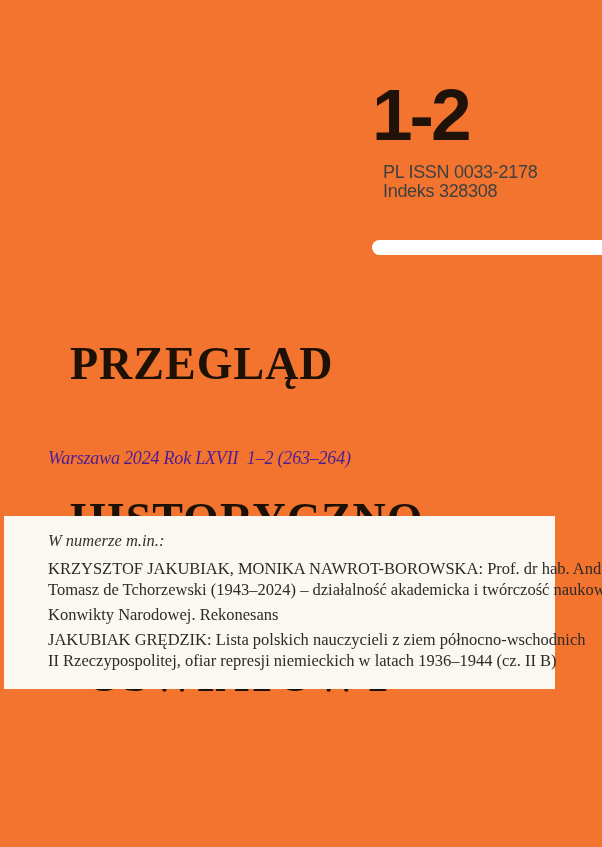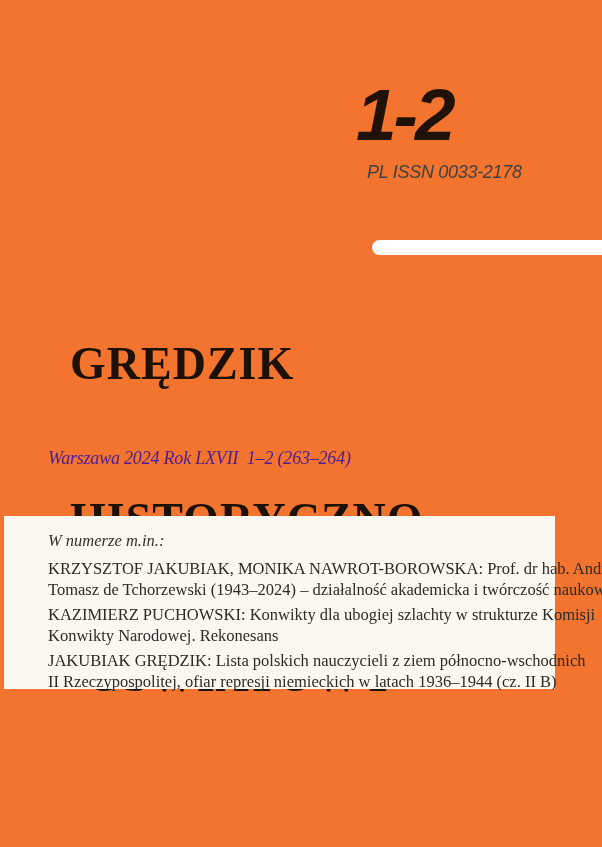--- a/index.html
+++ b/index.html
@@ -10,24 +10,23 @@
   }
   .page {
     position: relative;
     width: 602px; height: 847px;
     background: #F2742E;
     overflow: hidden;
   }
   
   .issue-block {
     position: absolute;
-    left: 356px; top: 78px;
+    left: 372px; top: 78px;
     color: #201208;
     font-family: "Liberation Sans", sans-serif;
-    font-style: italic;
   }
   .issue-number {
     font-size: 73px;
     font-weight: 700;
     line-height: 1;
     letter-spacing: -3px;
     color: #201208;
   }
   .issue-meta {
     margin-top: 12px;
@@ -94,43 +93,43 @@
 </style>
 </head>
 <body>
 
 <div class="page">
 
   <div class="issue-block">
     <div class="issue-number">1-2</div>
     <div class="issue-meta">
       <div>PL ISSN 0033-2178</div>
+      <div>Indeks 328308</div>
     </div>
   </div>
 
   <div class="deco-bar"></div>
 
   <div class="journal-title">
-    <div>GRĘDZIK</div>
+    <div>PRZEGLĄD</div>
     <div>HISTORYCZNO-</div>
     <div>-OŚWIATOWY</div>
   </div>
 
   <div class="imprint">Warszawa 2024 Rok LXVII  1–2 (263–264)</div>
 
   <div class="contents-panel">
     <div class="contents-heading">W numerze m.in.:</div>
 
     <div class="toc-entry">
       <div class="toc-line">KRZYSZTOF JAKUBIAK, MONIKA NAWROT-BOROWSKA: Prof. dr hab. Andrzej Michał</div>
       <div class="toc-line">Tomasz de Tchorzewski (1943–2024) – działalność akademicka i twórczość naukowa</div>
     </div>
 
     <div class="toc-entry">
-      <div class="toc-line">KAZIMIERZ PUCHOWSKI: Konwikty dla ubogiej szlachty w strukturze Komisji</div>
       <div class="toc-line">Konwikty Narodowej. Rekonesans</div>
     </div>
 
     <div class="toc-entry">
       <div class="toc-line">JAKUBIAK GRĘDZIK: Lista polskich nauczycieli z ziem północno-wschodnich</div>
       <div class="toc-line">II Rzeczypospolitej, ofiar represji niemieckich w latach 1936–1944 (cz. II B)</div>
     </div>
   </div>
 
 </div>

